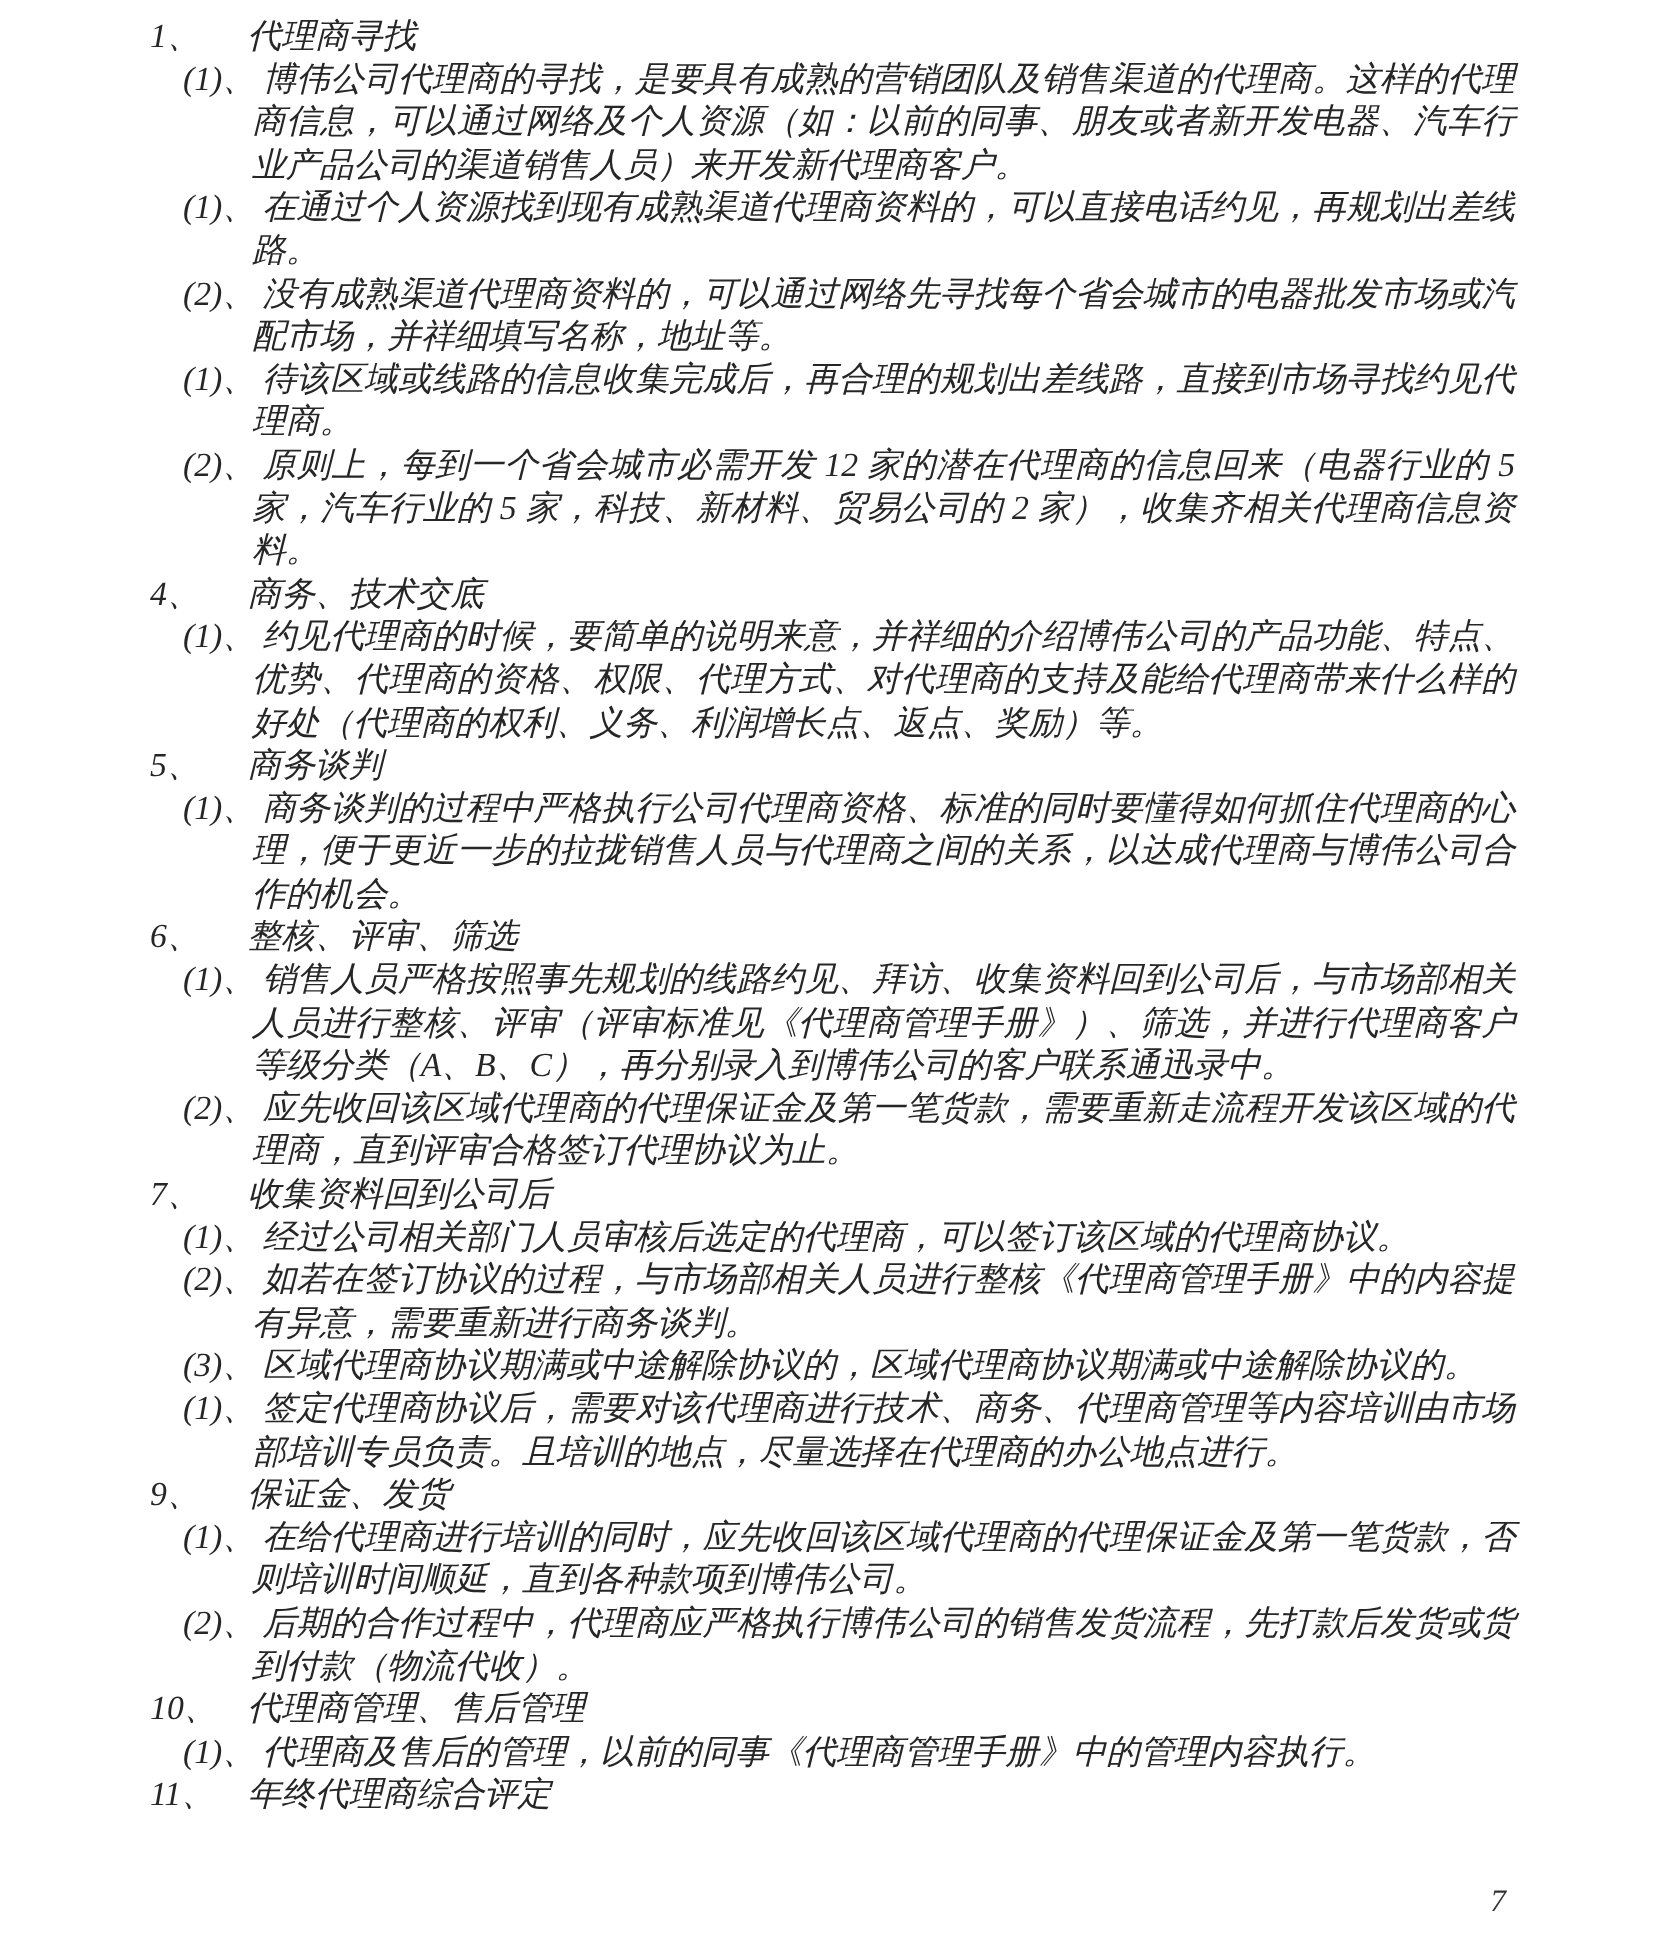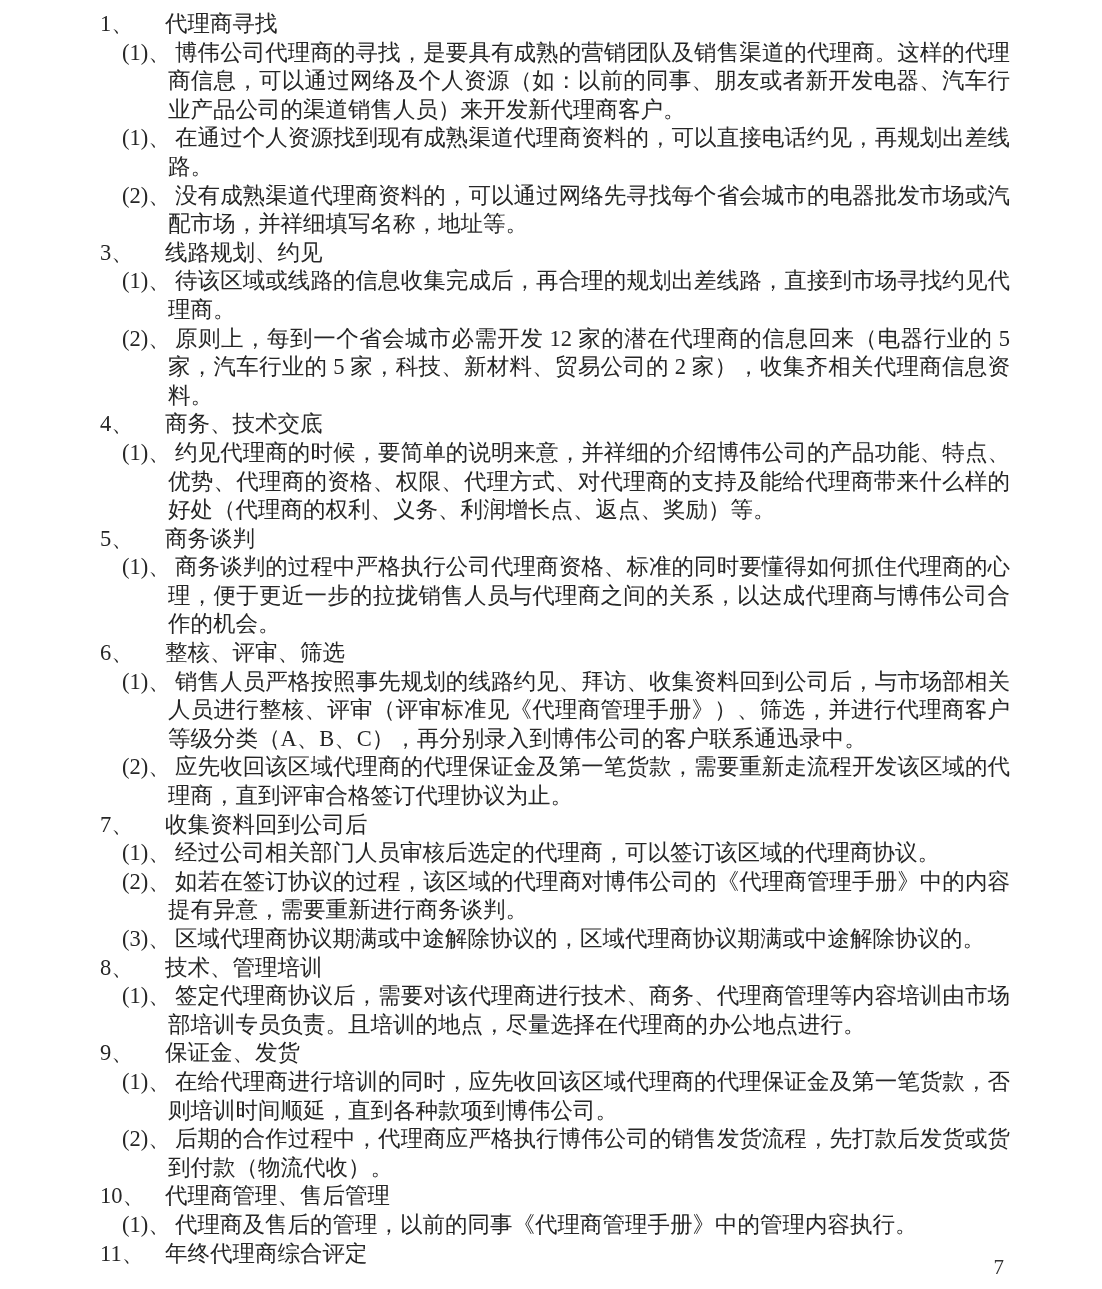--- a/index.html
+++ b/index.html
@@ -8,20 +8,21 @@
     background: #ffffff;
   }
   .page {
     position: relative;
     width: 1102px;
     height: 1289px;
     background: #ffffff;
     overflow: hidden;
     font-family: "Liberation Serif", "DejaVu Serif", serif;
     color: #262626;
+    font-style: italic;
     -webkit-font-smoothing: antialiased;
   }
   .doc {
     position: absolute;
     top: 10px;
     left: 100px;
     width: 910px; 
     font-size: 22.5px;
     line-height: 28.6px;
   }
@@ -64,45 +65,43 @@
   <div class="doc" id="doc-root">
       <div class="section">
         <div class="section-heading"><span class="sec-num">1、</span><span class="sec-title">代理商寻找</span></div>
         <div class="sub-item"><span class="sub-marker">(1)、</span><span class="sub-text">博伟公司代理商的寻找，是要具有成熟的营销团队及销售渠道的代理商。这样的代理商信息，可以通过网络及个人资源（如：以前的同事、朋友或者新开发电器、汽车行业产品公司的渠道销售人员）来开发新代理商客户。</span></div>
       </div>
       <div class="section">
         <div class="sub-item"><span class="sub-marker">(1)、</span><span class="sub-text">在通过个人资源找到现有成熟渠道代理商资料的，可以直接电话约见，再规划出差线路。</span></div>
         <div class="sub-item"><span class="sub-marker">(2)、</span><span class="sub-text">没有成熟渠道代理商资料的，可以通过网络先寻找每个省会城市的电器批发市场或汽配市场，并祥细填写名称，地址等。</span></div>
       </div>
       <div class="section">
-        <div class="section-heading"><span class="sec-num">3、</span><span class="sec-title">线路规划、约见</span></div>
         <div class="sub-item"><span class="sub-marker">(1)、</span><span class="sub-text">待该区域或线路的信息收集完成后，再合理的规划出差线路，直接到市场寻找约见代理商。</span></div>
         <div class="sub-item"><span class="sub-marker">(2)、</span><span class="sub-text">原则上，每到一个省会城市必需开发 12 家的潜在代理商的信息回来（电器行业的 5 家，汽车行业的 5 家，科技、新材料、贸易公司的 2 家），收集齐相关代理商信息资料。</span></div>
       </div>
       <div class="section">
         <div class="section-heading"><span class="sec-num">4、</span><span class="sec-title">商务、技术交底</span></div>
         <div class="sub-item"><span class="sub-marker">(1)、</span><span class="sub-text">约见代理商的时候，要简单的说明来意，并祥细的介绍博伟公司的产品功能、特点、优势、代理商的资格、权限、代理方式、对代理商的支持及能给代理商带来什么样的好处（代理商的权利、义务、利润增长点、返点、奖励）等。</span></div>
       </div>
       <div class="section">
         <div class="section-heading"><span class="sec-num">5、</span><span class="sec-title">商务谈判</span></div>
         <div class="sub-item"><span class="sub-marker">(1)、</span><span class="sub-text">商务谈判的过程中严格执行公司代理商资格、标准的同时要懂得如何抓住代理商的心理，便于更近一步的拉拢销售人员与代理商之间的关系，以达成代理商与博伟公司合作的机会。</span></div>
       </div>
       <div class="section">
         <div class="section-heading"><span class="sec-num">6、</span><span class="sec-title">整核、评审、筛选</span></div>
         <div class="sub-item"><span class="sub-marker">(1)、</span><span class="sub-text">销售人员严格按照事先规划的线路约见、拜访、收集资料回到公司后，与市场部相关人员进行整核、评审（评审标准见《代理商管理手册》）、筛选，并进行代理商客户等级分类（A、B、C），再分别录入到博伟公司的客户联系通迅录中。</span></div>
         <div class="sub-item"><span class="sub-marker">(2)、</span><span class="sub-text">应先收回该区域代理商的代理保证金及第一笔货款，需要重新走流程开发该区域的代理商，直到评审合格签订代理协议为止。</span></div>
       </div>
       <div class="section">
         <div class="section-heading"><span class="sec-num">7、</span><span class="sec-title">收集资料回到公司后</span></div>
         <div class="sub-item"><span class="sub-marker">(1)、</span><span class="sub-text">经过公司相关部门人员审核后选定的代理商，可以签订该区域的代理商协议。</span></div>
-        <div class="sub-item"><span class="sub-marker">(2)、</span><span class="sub-text">如若在签订协议的过程，该区域的代理商对博伟公司的《代理商管理手册》中的内容提有异意，需要重新进行商务谈判。</span></div>
+        <div class="sub-item"><span class="sub-marker">(2)、</span><span class="sub-text">如若在签订协议的过程，与市场部相关人员进行整核《代理商管理手册》中的内容提有异意，需要重新进行商务谈判。</span></div>
         <div class="sub-item"><span class="sub-marker">(3)、</span><span class="sub-text">区域代理商协议期满或中途解除协议的，区域代理商协议期满或中途解除协议的。</span></div>
       </div>
       <div class="section">
-        <div class="section-heading"><span class="sec-num">8、</span><span class="sec-title">技术、管理培训</span></div>
         <div class="sub-item"><span class="sub-marker">(1)、</span><span class="sub-text">签定代理商协议后，需要对该代理商进行技术、商务、代理商管理等内容培训由市场部培训专员负责。且培训的地点，尽量选择在代理商的办公地点进行。</span></div>
       </div>
       <div class="section">
         <div class="section-heading"><span class="sec-num">9、</span><span class="sec-title">保证金、发货</span></div>
         <div class="sub-item"><span class="sub-marker">(1)、</span><span class="sub-text">在给代理商进行培训的同时，应先收回该区域代理商的代理保证金及第一笔货款，否则培训时间顺延，直到各种款项到博伟公司。</span></div>
         <div class="sub-item"><span class="sub-marker">(2)、</span><span class="sub-text">后期的合作过程中，代理商应严格执行博伟公司的销售发货流程，先打款后发货或货到付款（物流代收）。</span></div>
       </div>
       <div class="section">
         <div class="section-heading"><span class="sec-num">10、</span><span class="sec-title">代理商管理、售后管理</span></div>
         <div class="sub-item"><span class="sub-marker">(1)、</span><span class="sub-text">代理商及售后的管理，以前的同事《代理商管理手册》中的管理内容执行。</span></div>

